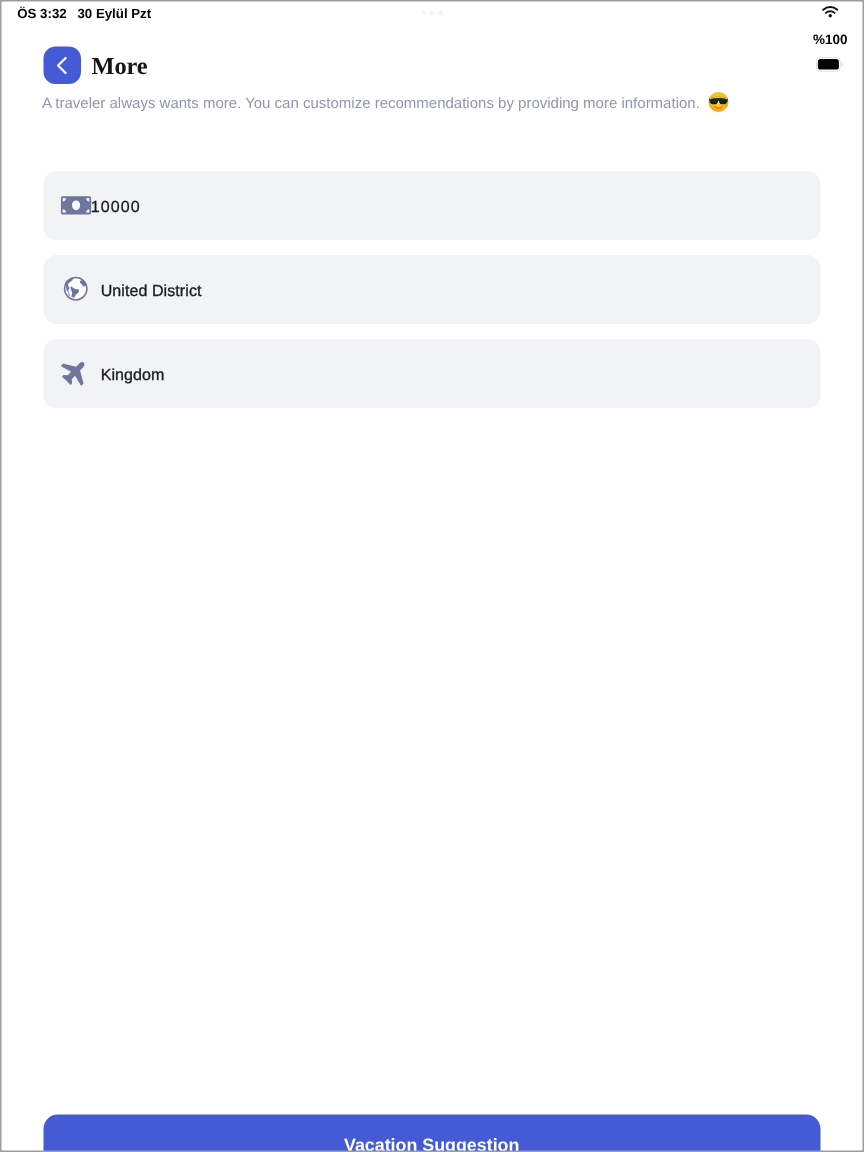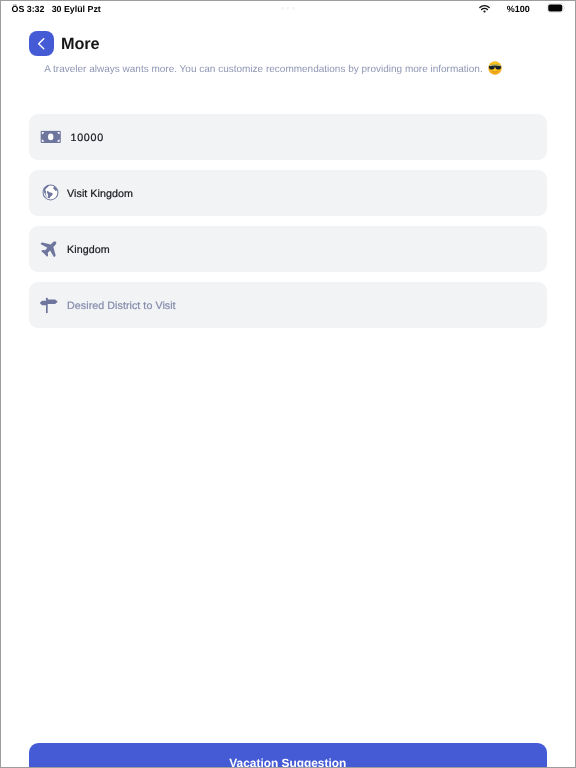--- a/index.html
+++ b/index.html
@@ -3,40 +3,40 @@
 <meta charset="utf-8">
 <style>
   * { margin:0; padding:0; box-sizing:border-box; }
   html,body { width:576px; height:768px; overflow:hidden; }
   body {
     background:#ffffff;
     font-family:"Liberation Sans", sans-serif;
     -webkit-font-smoothing:antialiased;
     text-rendering:geometricPrecision;
   }
-  .screen { position:relative; width:576px; height:768px; background:#fff; overflow:hidden;text-align:right; }
+  .screen { position:relative; width:576px; height:768px; background:#fff; overflow:hidden; }
   .frame-border{ position:absolute; inset:0; border:1px solid #9d9d9d; pointer-events:none; z-index:50; }
 
   
   .statusbar{
     position:absolute; left:0; top:0; width:576px; height:20px;
     display:flex; align-items:center;
   }
   .sb-left{ position:absolute; left:11.5px; top:-1px; height:20px; display:flex;
             align-items:center; gap:7.2px; }
   .sb-time, .sb-date{ font-size:8.85px; font-weight:bold; color:#000; letter-spacing:0px; }
   .sb-right{ position:absolute; right:11px; top:-1.5px; height:20px; display:flex;
-             align-items:center; gap:17px; }
+             align-items:center; gap:4px;flex-direction:column; }
   .sb-batt-txt{ font-size:9px; font-weight:bold; color:#000; }
   .sb-dots{ position:absolute; left:287.8px; top:7.2px; transform:translateX(-50%);
             display:flex; gap:2.6px; }
   .sb-dots i{ display:block; width:2.9px; height:2.9px; border-radius:50%; background:#f4f4f4; }
 
   
-  .header{ position:absolute; left:29px; top:31px; display:flex; align-items:center; }
+  .header{ position:absolute; left:29px; top:31px; display:flex; align-items:center;font-family:Liberation Serif, serif; }
   .backbtn{
     width:24.5px; height:25px; border-radius:8px; background:#455bd6;
     display:flex; align-items:center; justify-content:center;
   }
   .title{ margin-left:7.5px; position:relative; top:0.8px; font-size:16.3px; font-weight:bold; color:#161618; letter-spacing:-0.1px;}
 
   
   .subtitle{
     position:absolute; left:28px; top:60.7px; width:474px;
     font-size:10px; line-height:16.5px; color:#8f96b5;
@@ -49,21 +49,21 @@
     height:46px; border-radius:9px; background:#f2f3f5;
     display:flex; align-items:center; margin-bottom:10px;
   }
   .card .ico{ width:21px; margin-left:11px; display:flex; align-items:center; justify-content:center; }
   .ico svg{ display:block; }
   .ico-money svg{ transform:translate(0.2px,0.4px); }
   .ico-plane svg{ transform:translate(-1.2px,0.3px); }
   .ico-sign svg{ transform:translate(-1.3px,0.3px); }
   .card .val{ margin-left:6.6px; position:relative; top:0.8px; font-size:10.7px; color:#1a1c20; font-weight:normal; letter-spacing:0.05px; -webkit-text-stroke:0.22px #1a1c20;}
   .card .val.ph{ color:#868ead; -webkit-text-stroke:0.22px #868ead; }
-  .card .val.num{ letter-spacing:0.72px; margin-left:10px; }
+  .card .val.num{ letter-spacing:0.72px; margin-left:0; }
 
   
   .cta{
     position:absolute; left:28.8px; top:743.3px; width:518px; height:39.5px;
     background:#455bd6; border-radius:9.5px;
     display:flex; align-items:center; justify-content:center;
     color:#fff; font-size:11.9px; font-weight:bold;
   }
 </style>
 </head>
@@ -152,41 +152,31 @@
     <div class="card">
       <span class="ico ico-globe">
         <svg width="17" height="17" viewBox="0 0 32 32" fill="none">
           <circle cx="16" cy="16" r="14.0" fill="#ffffff" stroke="#6e769e" stroke-width="1.9"></circle>
           <path d="M13.6 2.3C9.2 2.8 5.3 5.0 2.9 8.3c0.0 1.5 0.6 2.9 0.9 4.3 0.3 1.5-0.1 3.1 0.5 4.5 0.6 1.3 1.9 2.1 2.5 3.4 0.5 1.2 0.3 2.6-0.1 3.8 0.4 0.4 0.8 0.8 1.3 1.2 0.4-1.1 0.5-2.3 0.2-3.5-0.3-1.3-1.1-2.5-1.2-3.9-0.1-1.2 0.4-2.4 1.3-3.1-0.7-1.1-1.7-2.0-1.9-3.3-0.2-1.4 0.7-2.7 1.8-3.6 1.2-1.0 2.7-1.7 3.6-3.0 0.5-0.7 0.8-1.6 1.0-2.6-0.3-0.1-0.7-0.2-1.0-0.2z" fill="#6e769e"></path>
           <path d="M14.8 2.2c-0.3 1.4-0.8 2.8-1.8 3.8-0.9 1.0-2.2 1.6-2.9 2.7-0.6 1.0-0.5 2.4 0.3 3.2 0.8 0.8 2.0 1.0 3.1 1.3 1.2 0.3 2.4 0.8 3.1 1.8 0.7 1.0 0.6 2.5-0.2 3.4-0.8 0.9-2.1 1.2-2.8 2.1-0.7 0.9-0.6 2.3 0.1 3.2 0.7 0.9 1.8 1.4 2.4 2.4 0.5 0.8 0.6 1.8 0.5 2.7 0.8 0.0 1.5-0.1 2.2-0.2 0.4-1.2 0.8-2.4 1.6-3.3 0.9-1.0 2.2-1.4 3.1-2.3 0.8-0.8 1.3-2.0 1.0-3.1-0.3-1.1-1.3-1.8-2.4-2.1-1.1-0.3-2.3-0.2-3.3-0.7-0.9-0.5-1.5-1.5-1.3-2.5 0.2-1.0 1.1-1.7 2.0-2.2 1.0-0.5 2.2-0.9 2.8-1.8 0.6-0.9 0.4-2.2-0.3-3.0-0.8-0.9-2.0-1.3-2.9-2.1-0.9-0.8-1.4-2.0-1.4-3.2-1.0-0.1-2.0-0.1-2.9-0.1z" fill="#6e769e" opacity="0"></path>
           <path d="M21.4 6.0c-0.5 1.1-0.2 2.4 0.6 3.2 0.7 0.8 1.8 1.2 2.4 2.1 0.4 0.6 0.5 1.4 0.4 2.1 1.4-0.3 2.8-0.8 4.0-1.5-0.6-2.4-1.9-4.6-3.6-6.3-1.3 0.0-2.6 0.1-3.8 0.4z" fill="#6e769e"></path>
           <path d="M10.6 12.9c-1.0 0.8-1.4 2.2-1.1 3.4 0.3 1.4 1.4 2.4 1.8 3.8 0.4 1.3 0.2 2.7-0.4 3.9-0.3 0.5-0.7 1.0-0.8 1.6 1.3 0.8 2.8 1.3 4.3 1.6 0.3-1.3 0.7-2.6 1.6-3.6 0.9-1.0 2.2-1.5 3.1-2.5 0.7-0.8 1.2-1.8 1.0-2.8-0.2-1.0-1.1-1.7-2.1-2.0-1.1-0.3-2.2-0.1-3.3-0.4-1.4-0.4-2.7-1.3-4.1-3.0z" fill="#6e769e"></path>
         </svg>
       </span>
-      <span class="val">Visit Kingdom</span>
+      <span class="val">United District</span>
     </div>
     <div class="card">
       <span class="ico ico-plane">
         <svg width="20.8" height="20.8" viewBox="0 0 32 32" fill="none">
           <g transform="rotate(44 16 16)">
             <path d="M16 1.2c-1.0 0-1.8 0.7-2.3 1.8-0.4 0.9-0.5 2.0-0.5 3.0v3.7L1.9 16.3c-0.4 0.3-0.6 0.7-0.6 1.2v1.8c0 0.5 0.4 0.8 0.9 0.7l10.9-3.0v5.0l-2.8 2.3c-0.3 0.2-0.5 0.6-0.5 1.0v1.1c0 0.5 0.4 0.8 0.9 0.7L16 26.9l5.3 0.3c0.5 0.0 0.9-0.2 0.9-0.7v-1.1c0-0.4-0.2-0.8-0.5-1.0l-2.8-2.3v-5.0l10.9 3.0c0.5 0.1 0.9-0.2 0.9-0.7v-1.8c0-0.5-0.2-0.9-0.6-1.2L18.8 9.7V6.0c0-1.0-0.1-2.1-0.5-3.0-0.5-1.1-1.3-1.8-2.3-1.8z" fill="#6e769e"></path>
           </g>
         </svg>
       </span>
       <span class="val">Kingdom</span>
     </div>
-    <div class="card">
-      <span class="ico ico-sign">
-        <svg width="18.2" height="16.4" viewBox="0 0 35 30" fill="none">
-          <rect x="12.1" y="0.3" width="3.3" height="29.4" rx="0.6" fill="#6e769e"></rect>
-          <path d="M13.0 3.6h16.6l5.4 4.3-5.4 4.3H13.0z" fill="#6e769e"></path>
-          <path d="M14.3 5.9H4.6L0 10.3l4.6 4.4h9.7z" fill="#6e769e"></path>
-        </svg>
-      </span>
-      <span class="val ph">Desired District to Visit</span>
-    </div>
   </div>
 
   <div class="cta">
     <span>Vacation Suggestion</span>
   </div>
 
 </div>
 
 </body></html>

